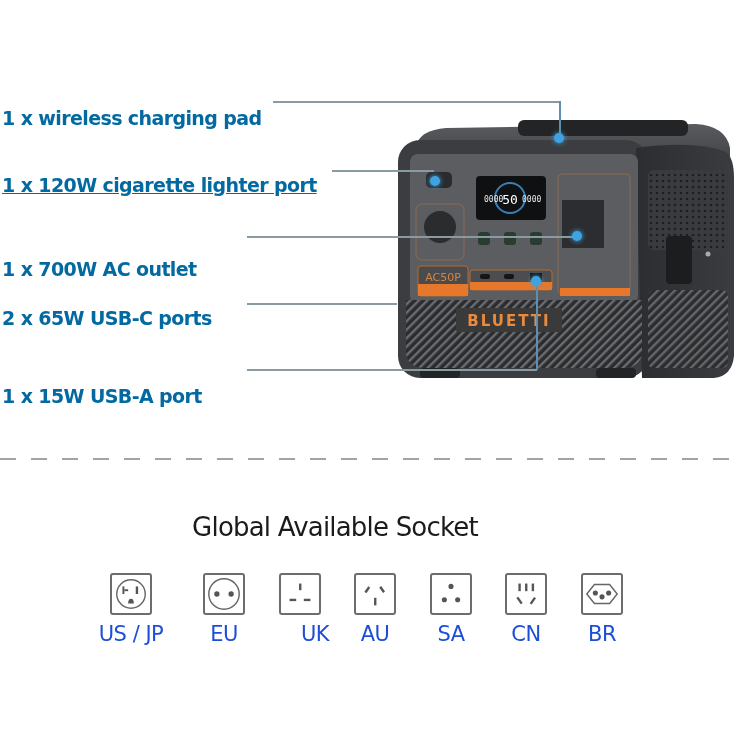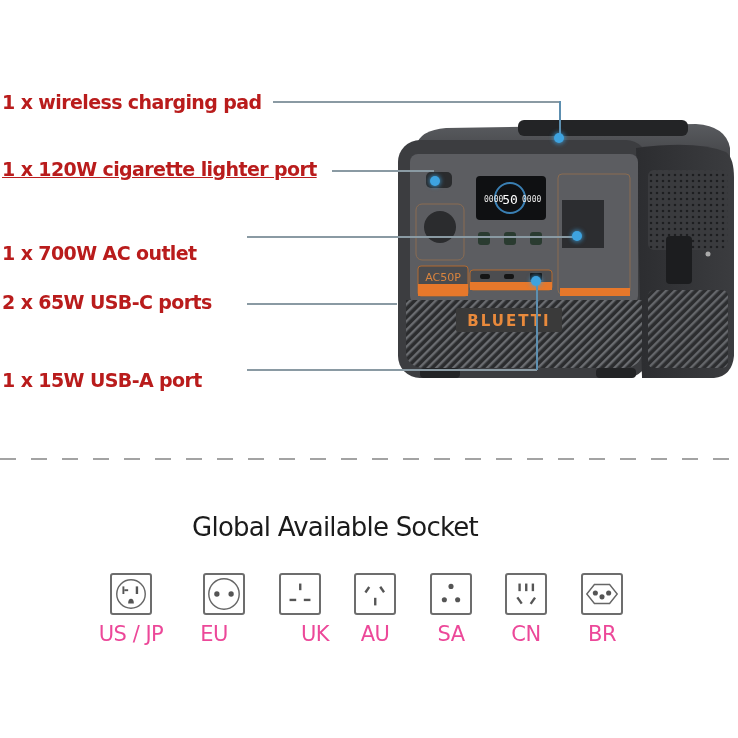--- a/index.html
+++ b/index.html
@@ -3,21 +3,21 @@
   <meta charset="utf-8">
   <style>
     * { margin: 0; padding: 0; box-sizing: border-box; }
     html, body { width: 738px; height: 738px; background: #ffffff; overflow: hidden; }
     body { position: relative; font-family: "DejaVu Sans", sans-serif; color: #111; }
 
     .feature-label {
       position: absolute; left: 2px;
       font-family: "DejaVu Sans", sans-serif;
       font-size: 19px; font-weight: bold; letter-spacing: -0.6px;
-      color: #b91c1c; white-space: nowrap; line-height: 24px;
+      color: #0369a1; white-space: nowrap; line-height: 24px; margin-top: 16px;
     }
     .callout-line { position: absolute; height: 1.5px; background: #8a9aa3; }
     .callout-vline { position: absolute; width: 1.5px; background: #5d8fb0; }
     .callout-dot {
       position: absolute; width: 10px; height: 10px; border-radius: 50%;
       background: #3ea3e0; box-shadow: 0 0 4px 1px rgba(62,163,224,0.7);
     }
 
     
     .station { position: absolute; left: 396px; top: 118px; width: 340px; height: 264px; }
@@ -32,21 +32,21 @@
       letter-spacing: -0.8px; color: #1b1b1b;
     }
 
     .socket {
       position: absolute; top: 573px; width: 42px; height: 42px;
       border: 2px solid #6d6d6d; border-radius: 3px; background: #fff;
     }
     .socket svg { width: 100%; height: 100%; display: block; }
     .socket-label {
       position: absolute; top: 622px; width: 90px; text-align: center;
-      font-family: "DejaVu Sans", sans-serif; font-size: 21px; color: #ec4899;
+      font-family: "DejaVu Sans", sans-serif; font-size: 21px; color: #1d4ed8;
       letter-spacing: -0.5px;
     }
   </style>
 </head>
 <body>
 
 <div class="feature-label" style="top:90px;">1 x wireless charging pad</div>
 <div class="feature-label" style="top:157px;text-decoration:underline;">1 x 120W cigarette lighter port</div>
 <div class="feature-label" style="top:241px;">1 x 700W AC outlet</div>
 <div class="feature-label" style="top:290px;">2 x 65W USB-C ports</div>
@@ -159,21 +159,21 @@
 </div>
 <div class="socket-label" style="left:86px;">US / JP</div>
 
 <div class="socket" style="left:203px;">
   <svg viewBox="0 0 40 40">
       <circle cx="20" cy="20" r="16" fill="none" stroke="#666" stroke-width="1.5"></circle>
     <circle cx="12.5" cy="20" r="2.8" fill="#555"></circle>
       <circle cx="27.5" cy="20" r="2.8" fill="#555"></circle>
     </svg>
 </div>
-<div class="socket-label" style="left:169px;">EU</div>
+<div class="socket-label" style="left:179px;">EU</div>
 
 <div class="socket" style="left:279px;">
   <svg viewBox="0 0 40 40">
       <rect x="19" y="9" width="2.5" height="7" fill="#555"></rect>
     <rect x="9" y="25" width="7" height="2.5" fill="#555"></rect>
       <rect x="24" y="25" width="7" height="2.5" fill="#555"></rect>
     </svg>
 </div>
 <div class="socket-label" style="left:270px;">UK</div>
 

